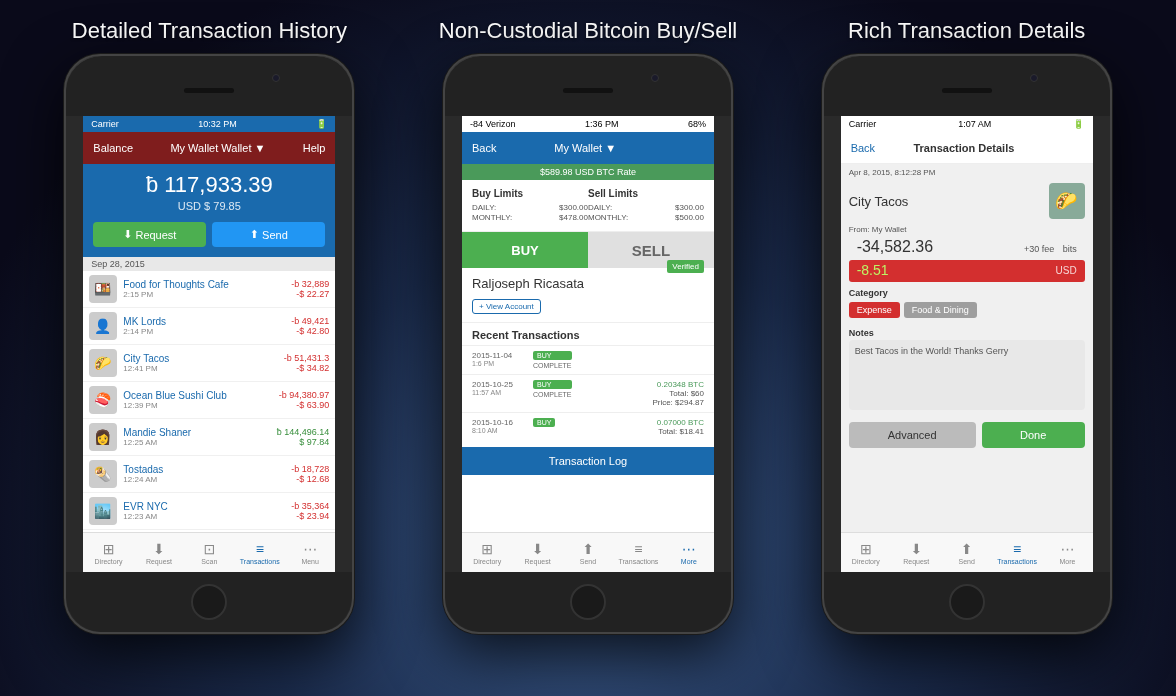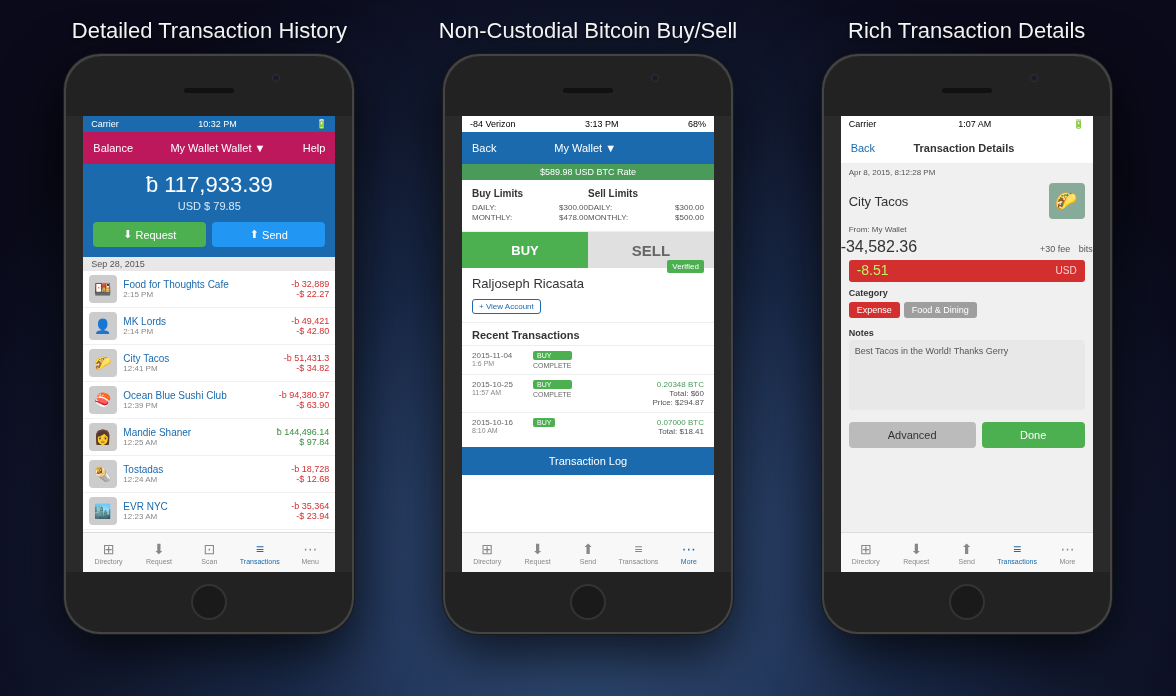--- a/index.html
+++ b/index.html
@@ -135,21 +135,21 @@
       background: #fff;
       height: 16px;
     }
     .status-bar.dark-status { background: #1a6aad; color: #fff; }
     .status-bar-left { font-size: 9px; font-weight: 500; }
     .status-bar-center { font-size: 9px; font-weight: 500; }
     .status-bar-right { font-size: 9px; display: flex; gap: 2px; align-items: center; }
 
     
     .p1-nav {
-      background: #be185d;
+      background: #7f1d1d;
       display: flex;
       justify-content: space-between;
       align-items: center;
       padding: 6px 10px;
       height: 32px;
     }
     .p1-nav-balance { color: #fff; font-size: 11px; }
     .p1-nav-wallet { color: #fff; font-size: 11px; display: flex; align-items: center; gap: 2px; }
     .p1-nav-help { color: #fff; font-size: 11px; }
     .p1-amount-section {
@@ -418,21 +418,21 @@
       display: flex;
       align-items: center;
       justify-content: center;
       font-size: 18px;
     }
     .p3-from { font-size: 8px; color: #555; padding: 2px 8px; background: #f0f0f0; }
     .p3-amount-row {
       display: flex;
       justify-content: space-between;
       align-items: center;
-      padding: 2px 0;
+      padding: 2px 16px;
       background: #f0f0f0;
     }
     .p3-btc-amount { font-size: 16px; color: #333; font-weight: 400; }
     .p3-fee { font-size: 9px; color: #555; }
     .p3-usd-row {
       display: flex;
       justify-content: space-between;
       align-items: center;
       padding: 2px 8px 4px;
       background: #d32f2f;
@@ -683,21 +683,21 @@
 
     <div class="phone">
       <div class="phone-top">
         <div class="phone-camera"></div>
         <div class="phone-speaker"></div>
       </div>
       <div class="phone-screen">
 
         <div class="status-bar">
           <span class="status-bar-left">-84 Verizon</span>
-          <span class="status-bar-center">3:13 PM</span>
+          <span class="status-bar-center">1:36 PM</span>
           <span class="status-bar-right">68%</span>
         </div>
 
         <div class="p2-nav">
           <span class="p2-nav-back">Back</span>
           <span class="p2-nav-wallet">My Wallet ▼</span>
           <span style="width:30px"></span>
         </div>
 
         <div class="p2-green-header">$589.98 USD    BTC Rate</div>

